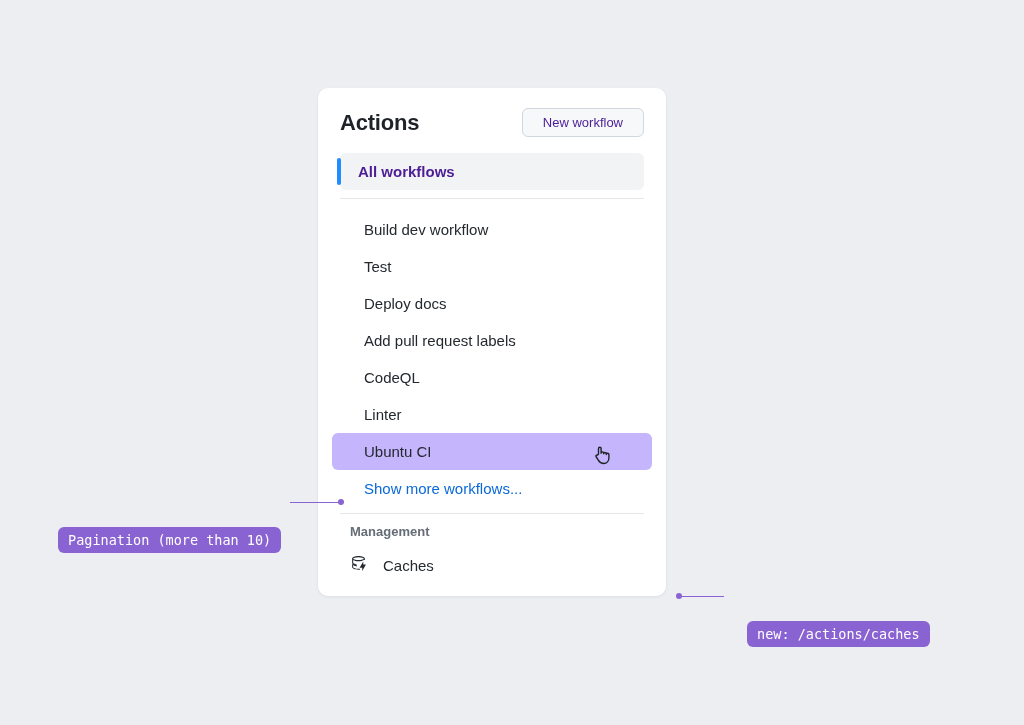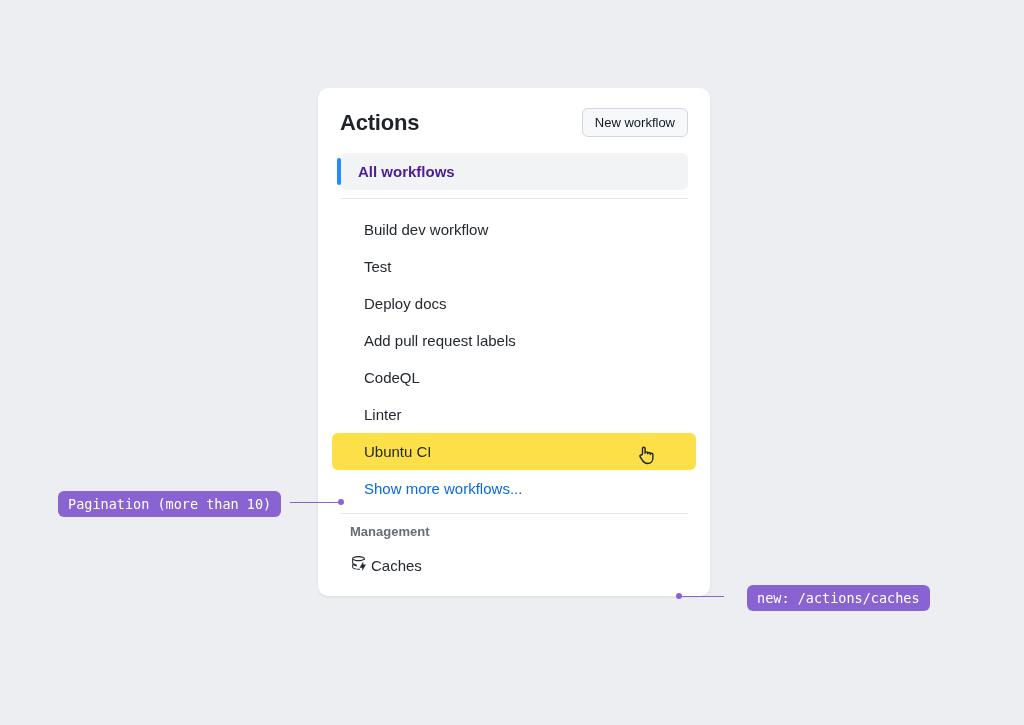--- a/index.html
+++ b/index.html
@@ -10,21 +10,21 @@
       height: 725px;
       position: relative;
       border-radius: 14px;
       overflow: hidden;
     }
 
     .panel {
       position: absolute;
       left: 318px;
       top: 88px;
-      width: 392px;
+      width: 348px;
       background: #ffffff;
       border-radius: 10px;
       box-shadow: 0 1px 3px rgba(27,31,36,0.08);
       padding: 20px 0 8px 0;
     }
 
     .panel-header {
       display: flex;
       align-items: center;
       justify-content: space-between;
@@ -34,25 +34,25 @@
     .panel-title {
       font-size: 22px;
       font-weight: 600;
       color: #1f2328;
       letter-spacing: -0.2px;
     }
 
     .new-workflow-btn {
       font-size: 13px;
       font-weight: 500;
-      color: #0f172a;
+      color: #4c1d95;
       background: #f6f8fa;
       border: 1px solid #d0d7de;
       border-radius: 6px;
-      padding: 6px 12px;
+      padding: 6px 20px;
       cursor: pointer;
     }
 
     .all-workflows-row {
       margin: 0 22px 0 22px;
       background: #f1f3f5;
       border-radius: 6px;
       display: flex;
       align-items: center;
       padding: 10px 10px;
@@ -92,21 +92,21 @@
       font-size: 15px;
       color: #24292f;
       padding: 10px 22px 10px 32px;
       cursor: pointer;
       border-radius: 6px;
       margin: 0 14px;
       position: relative;
     }
 
     .wf-item.hovered {
-      background: #fde047;
+      background: #c4b5fd;
     }
 
     .cursor-icon {
       position: absolute;
       right: 42px;
       top: 12px;
       font-size: 16px;
       color: #1f2328;
     }
 
@@ -121,21 +121,21 @@
     .section-label {
       font-size: 13px;
       font-weight: 600;
       color: #656d76;
       padding: 0 32px 10px 32px;
     }
 
     .mgmt-item {
       display: flex;
       align-items: center;
-      gap: 4px;
+      gap: 16px;
       padding: 6px 22px 12px 32px;
       cursor: pointer;
     }
 
     .mgmt-label {
       font-size: 15px;
       color: #24292f;
     }
 
     .caches-icon {
@@ -147,20 +147,21 @@
     
     .annotation {
       position: absolute;
       background: #8a63d2;
       color: #ffffff;
       font-family: ui-monospace, SFMono-Regular, "SF Mono", Menlo, Consolas, monospace;
       font-size: 13.5px;
       padding: 5px 10px;
       border-radius: 6px;
       white-space: nowrap;
+      margin-top: 36px;
     }
 
     .anno-left {
       left: 58px;
       top: 491px;
     }
 
     .anno-right {
       left: 747px;
       top: 585px;

